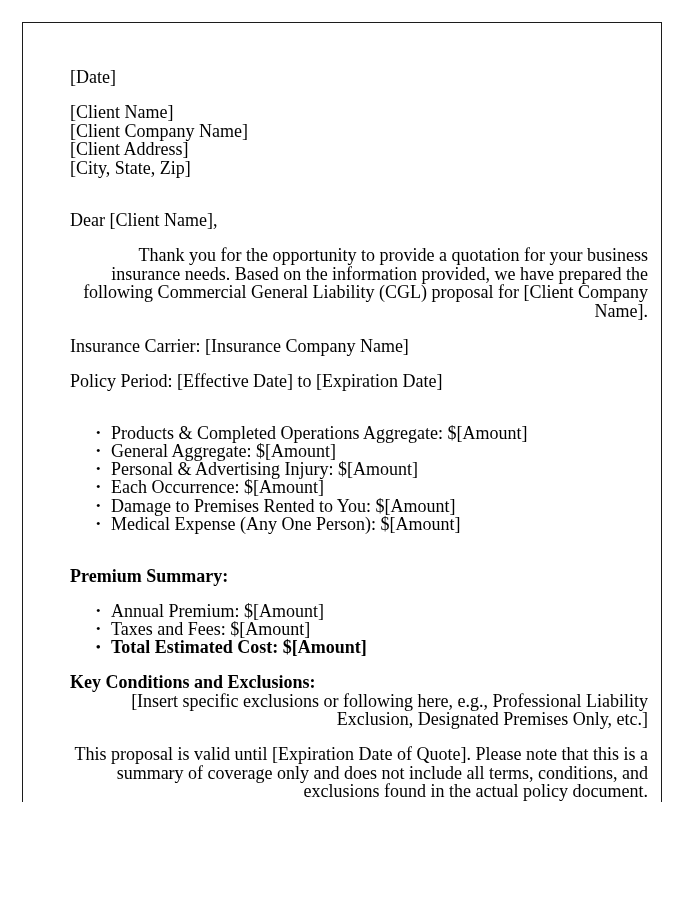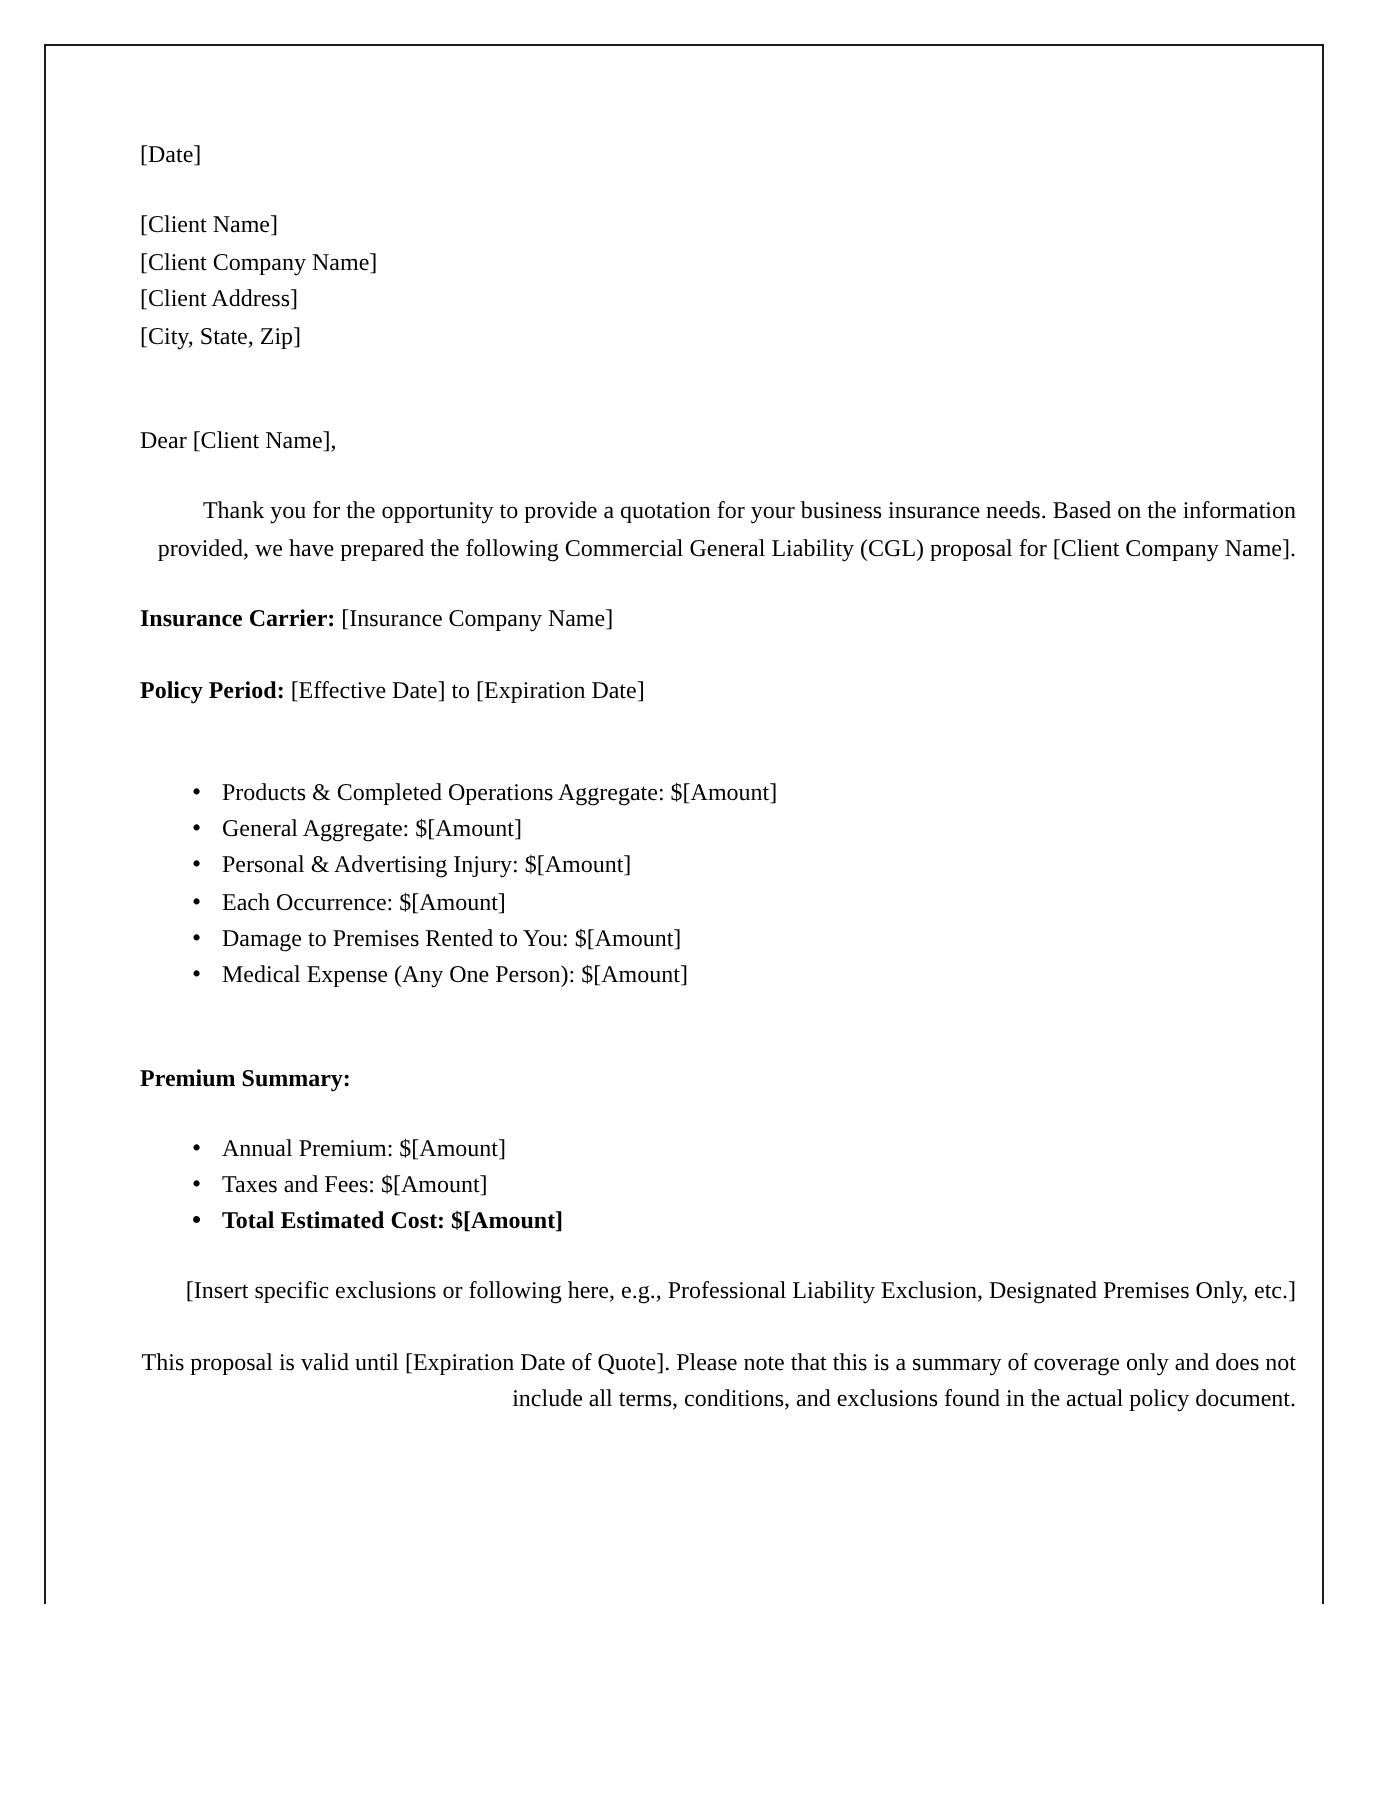--- a/index.html
+++ b/index.html
@@ -25,41 +25,41 @@
     border-top: 1.5px solid #1c1c1c;
     border-bottom: none;
     box-sizing: border-box;
     background: #ffffff;
   }
   .doc-body {
     position: absolute;
     left: 47px;
     top: 45px;
     width: 578px;
-    font-size: 12px;
+    font-size: 18px;
     line-height: 18.4px;
   }
   .line {
     white-space: nowrap;
   }
   .block {
     margin: 0;
   }
   .spacer-sm { height: 16px; }
   .spacer-md { height: 17px; }
   .para {
     margin: 0;
     text-align: right;
   }
   .heading {
     font-weight: bold;
     margin: 0;
   }
   .label {
-    font-weight: bold;
+    font-weight: normal;
   }
   ul.bullets {
     list-style: none;
     margin: 0;
     padding: 0;
   }
   ul.bullets > li {
     position: relative;
     padding-left: 41px;
     margin: 0;
@@ -143,20 +143,21 @@
     <div class="spacer-sm"></div>
 
     <ul class="bullets">
       <li>Annual Premium: $[Amount]</li>
       <li>Taxes and Fees: $[Amount]</li>
       <li class="bold-item">Total Estimated Cost: $[Amount]</li>
     </ul>
 
     <div class="spacer-md"></div>
 
+    <div class="heading line">Key Conditions and Exclusions:</div>
     <p class="para">[Insert specific exclusions or following here, e.g., Professional Liability Exclusion, Designated Premises Only, etc.]</p>
 
     <div class="spacer-md"></div>
 
     <p class="para">This proposal is valid until [Expiration Date of Quote]. Please note that this is a summary of coverage only and does not include all terms, conditions, and exclusions found in the actual policy document.</p>
 
   </div>
 </div>
 
 </body></html>

